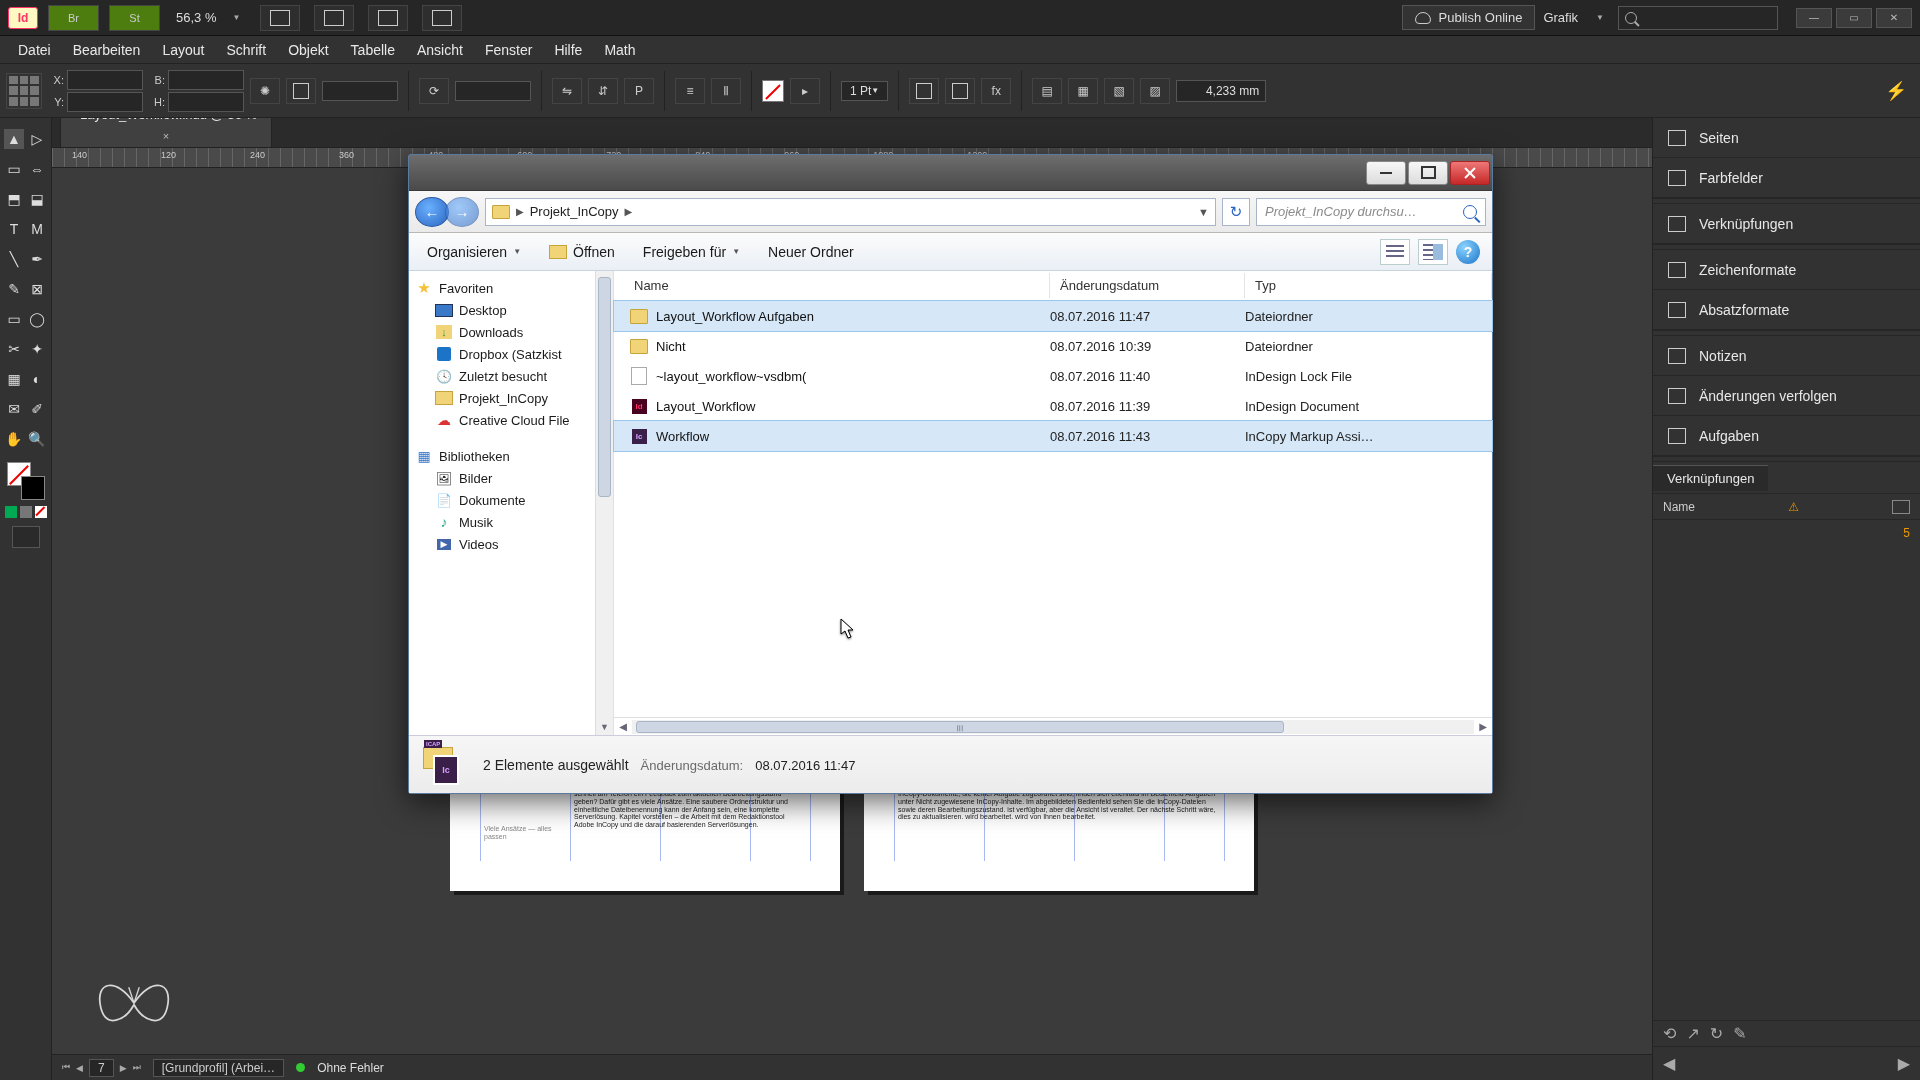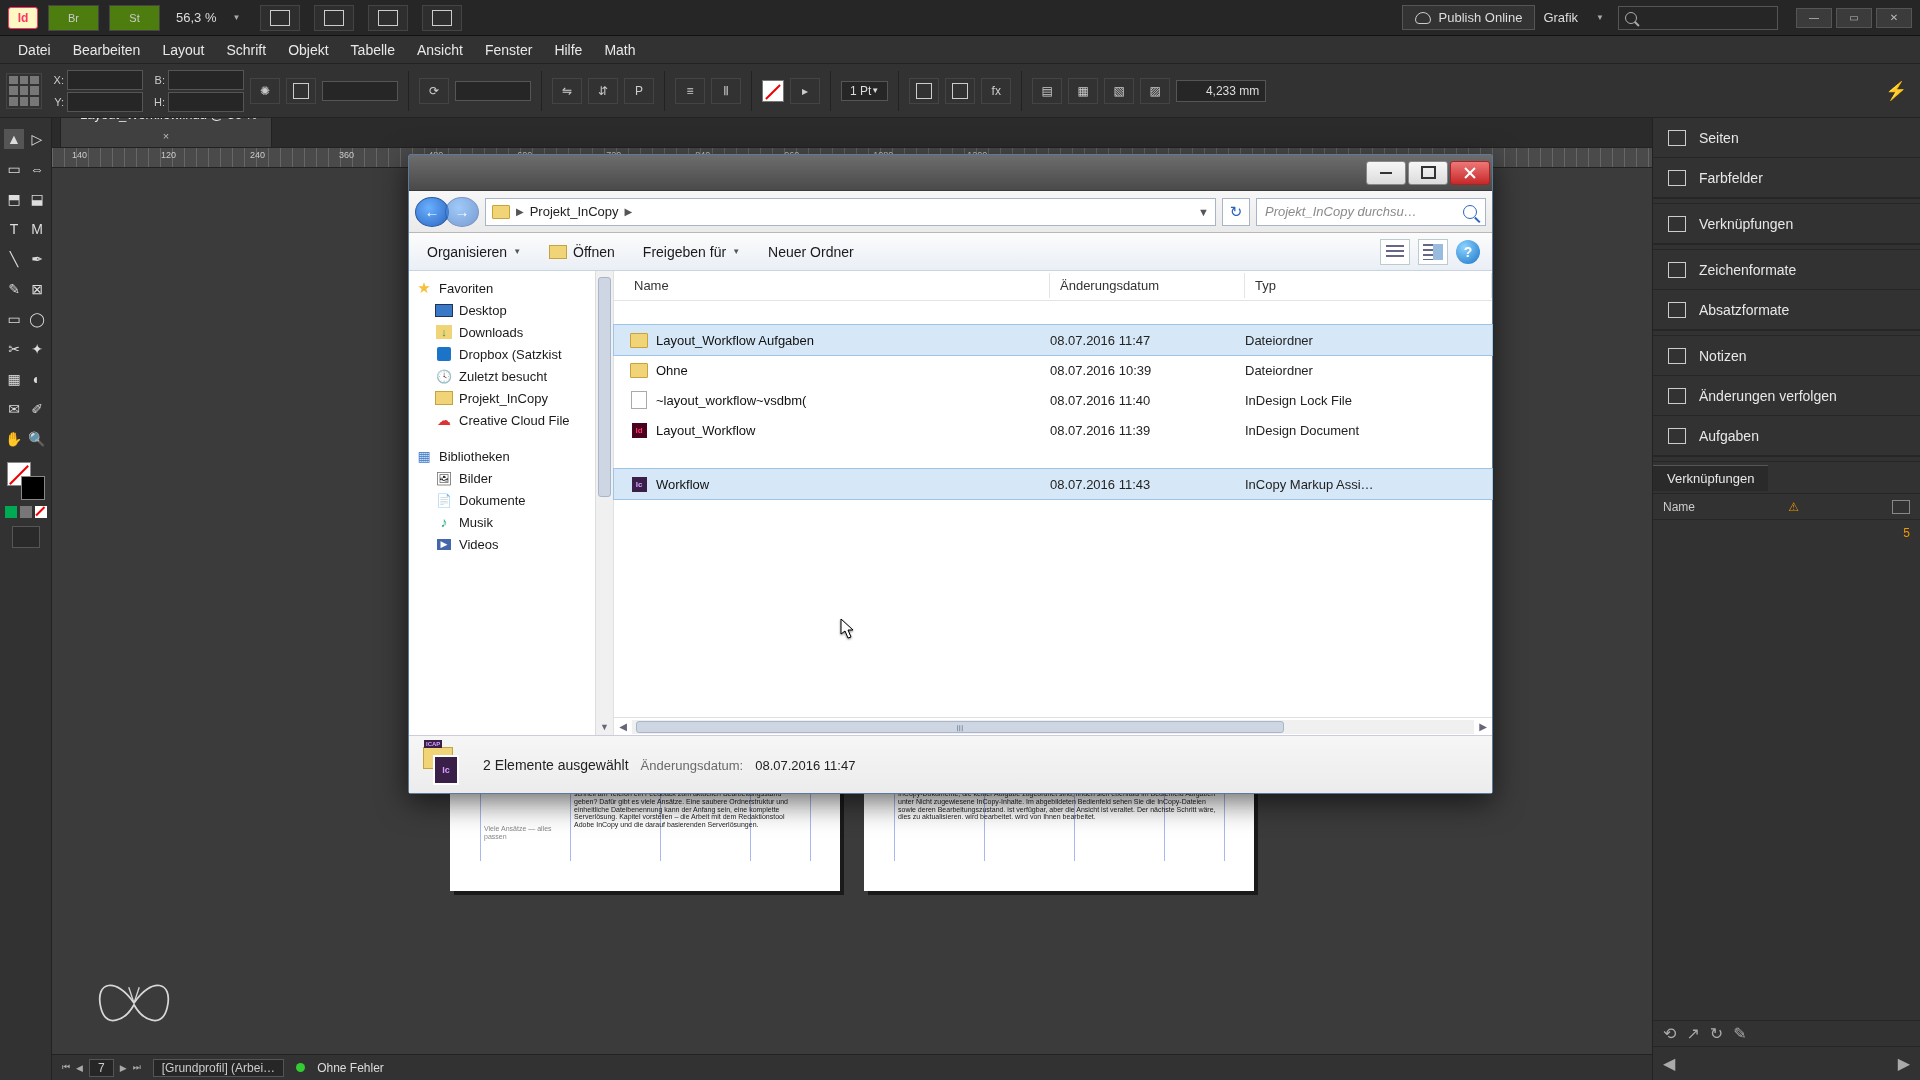--- a/index.html
+++ b/index.html
@@ -170,21 +170,21 @@
 .explorer .tree .ico.vid::before { content:"▶"; width:14px; height:11px; background:#46a; color:#fff; display:flex;align-items:center;justify-content:center; font-size:9px;}
 .explorer .tree .ind1 { padding-left:22px;}
 
 .explorer .files { flex:1; position:relative; display:flex; flex-direction:column;}
 .explorer .files .cols { height:30px; display:flex; align-items:center; border-bottom:1px solid #e4e4e4; padding-left:10px;}
 .explorer .files .cols .ch { color:#333; font-size:13px; border-right:1px solid #e4e4e4; padding:5px 10px;}
 .explorer .files .cols .ch.name { width:426px;}
 .explorer .files .cols .ch.date { width:195px;}
 .explorer .files .cols .ch.type { flex:1;}
 .explorer .files .row { height:30px; display:flex; align-items:center; padding-left:16px;}
-.explorer .files .row.sel { background:#d6e8f8; outline:1px solid #9cc5ea;margin-top:24px;}
+.explorer .files .row.sel { background:#d6e8f8; outline:1px solid #9cc5ea;}
 .explorer .files .row .cname { width:420px; display:flex; align-items:center; gap:8px; font-size:13px; color:#111;}
 .explorer .files .row .cdate { width:195px; font-size:13px; color:#222;}
 .explorer .files .row .ctype { flex:1; font-size:13px; color:#222;}
 .explorer .files .fico { width:18px; height:16px; display:flex;align-items:center;justify-content:center;}
 .explorer .files .fico.fold::before { content:""; width:17px; height:13px; background:#f1d477; border:1px solid #c4a43b; display:block; border-radius:1px;}
 .explorer .files .fico.idlk::before { content:""; width:14px; height:16px; background:#fff; border:1px solid #aaa; display:block;}
 .explorer .files .fico.indd::before { content:"Id"; width:15px; height:15px; background:#49021f; color:#ff3366; font-size:8px; font-weight:bold; display:flex;align-items:center;justify-content:center;}
 .explorer .files .fico.icma::before { content:"Ic"; width:15px; height:15px; background:#3a1f49; color:#d6a0ff; font-size:8px; font-weight:bold; display:flex;align-items:center;justify-content:center;}
 .explorer .files .hs { height:18px; border-top:1px solid #e0e0e0; display:flex; align-items:center;}
 .explorer .files .hs .arr { width:18px; text-align:center; color:#667; font-size:10px;}
@@ -634,21 +634,21 @@
             <div class="cname">
               <div class="fico fold"></div>
               <span>Layout_Workflow Aufgaben</span>
             </div>
             <div class="cdate">08.07.2016 11:47</div>
             <div class="ctype">Dateiordner</div>
           </div>
           <div class="row">
             <div class="cname">
               <div class="fico fold"></div>
-              <span>Ohne</span>
+              <span>Nicht</span>
             </div>
             <div class="cdate">08.07.2016 10:39</div>
             <div class="ctype">Dateiordner</div>
           </div>
           <div class="row">
             <div class="cname">
               <div class="fico idlk"></div>
               <span>~layout_workflow~vsdbm(</span>
             </div>
             <div class="cdate">08.07.2016 11:40</div>

